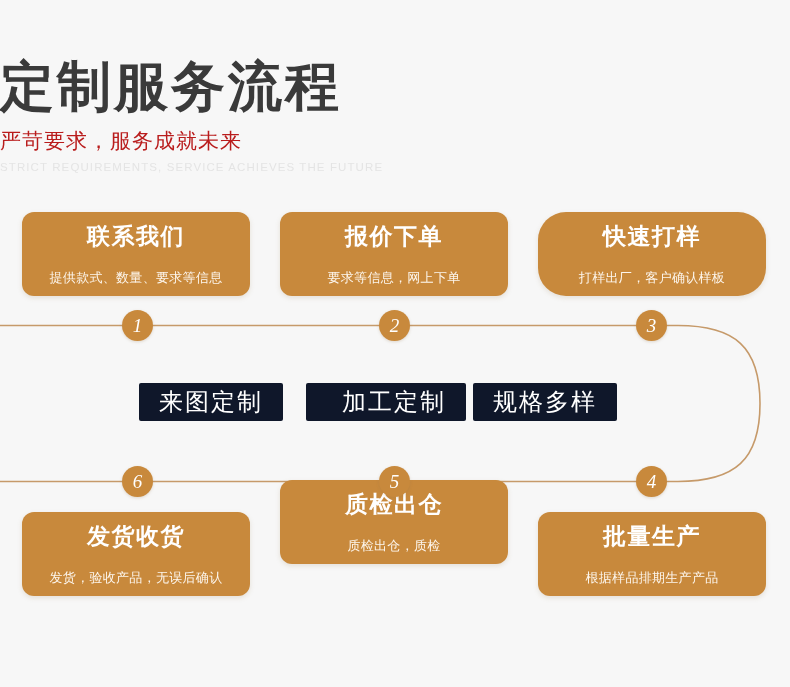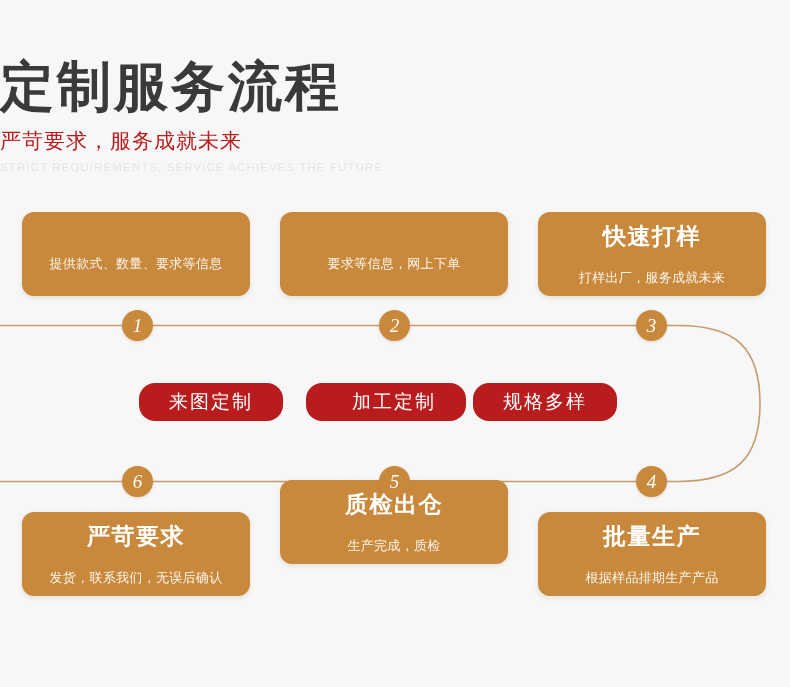--- a/index.html
+++ b/index.html
@@ -89,21 +89,21 @@
   .step-box .box-desc {
     font-size: 13px;
     color: #fdf6ed;
     line-height: 1.2;
     margin-top: 19px;
     letter-spacing: 0.3px;
   }
 
   .box-r1c1 { left: 22px;  top: 212px; }
   .box-r1c2 { left: 280px; top: 212px; }
-  .box-r1c3 { left: 538px; top: 212px; }
+  .box-r1c3 { left: 538px; top: 212px; border-radius: 28px; }
   .box-r2c1 { left: 22px;  top: 512px; }
   .box-r2c2 { left: 280px; top: 480px; }
   .box-r2c3 { left: 538px; top: 512px; align-items: center; }
 
   
   .step-num {
     position: absolute;
     width: 31px;
     height: 31px;
     border-radius: 50%;
@@ -120,24 +120,24 @@
   .num-2 { left: 379px; top: 310px; }
   .num-3 { left: 636px; top: 310px; }
   .num-4 { left: 636px; top: 466px; }
   .num-5 { left: 379px; top: 466px; }
   .num-6 { left: 122px; top: 466px; }
 
   
   .pill {
     position: absolute;
     height: 38px;
-    border-radius: 16px;
-    background: #b91c1c;
+    border-radius: 2px;
+    background: #0f172a;
     color: #ffffff;
-    font-size: 19px;
+    font-size: 24px;
     font-weight: normal;
     letter-spacing: 2px;
     display: flex;
     align-items: center;
     justify-content: center;
     top: 383px;
     width: 144px;
   }
   .pill-1 { left: 139px; }
   .pill-2 { left: 306px; padding-left: 16px; }
@@ -157,37 +157,39 @@
   <svg class="track" width="790" height="687" viewBox="0 0 790 687">
 
     <path d="M 0 325.5 L 651.5 325.5" stroke="#c69a6a" stroke-width="1.6" fill="none"></path>
 
     <path d="M 651.5 325.5 L 678 325.5 C 735 325.5 760 347 760 403.5 C 760 460 735 481.5 678 481.5 L 651.5 481.5" stroke="#c69a6a" stroke-width="1.6" fill="none"></path>
 
     <path d="M 651.5 481.5 L 0 481.5" stroke="#c69a6a" stroke-width="1.6" fill="none"></path>
   </svg>
 
   <div class="step-box box-r1c1">
+    <div class="box-title">联系我们</div>
     <div class="box-desc">提供款式、数量、要求等信息</div>
   </div>
   <div class="step-box box-r1c2">
+    <div class="box-title">报价下单</div>
     <div class="box-desc">要求等信息，网上下单</div>
   </div>
   <div class="step-box box-r1c3">
     <div class="box-title">快速打样</div>
-    <div class="box-desc">打样出厂，服务成就未来</div>
+    <div class="box-desc">打样出厂，客户确认样板</div>
   </div>
 
   <div class="step-box box-r2c1">
-    <div class="box-title">严苛要求</div>
-    <div class="box-desc">发货，联系我们，无误后确认</div>
+    <div class="box-title">发货收货</div>
+    <div class="box-desc">发货，验收产品，无误后确认</div>
   </div>
   <div class="step-box box-r2c2">
     <div class="box-title">质检出仓</div>
-    <div class="box-desc">生产完成，质检</div>
+    <div class="box-desc">质检出仓，质检</div>
   </div>
   <div class="step-box box-r2c3">
     <div class="box-title">批量生产</div>
     <div class="box-desc">根据样品排期生产产品</div>
   </div>
 
   <div class="step-num num-1">1</div>
   <div class="step-num num-2">2</div>
   <div class="step-num num-3">3</div>
   <div class="step-num num-4">4</div>

